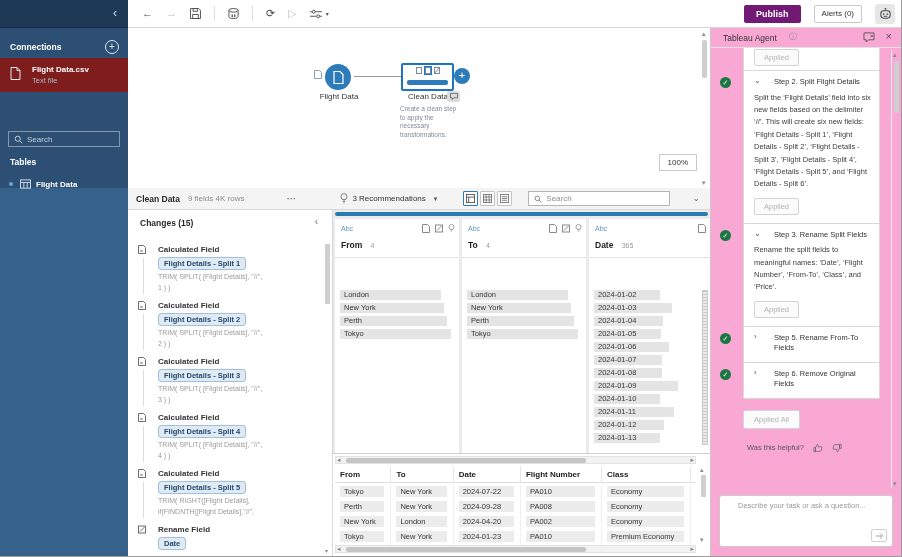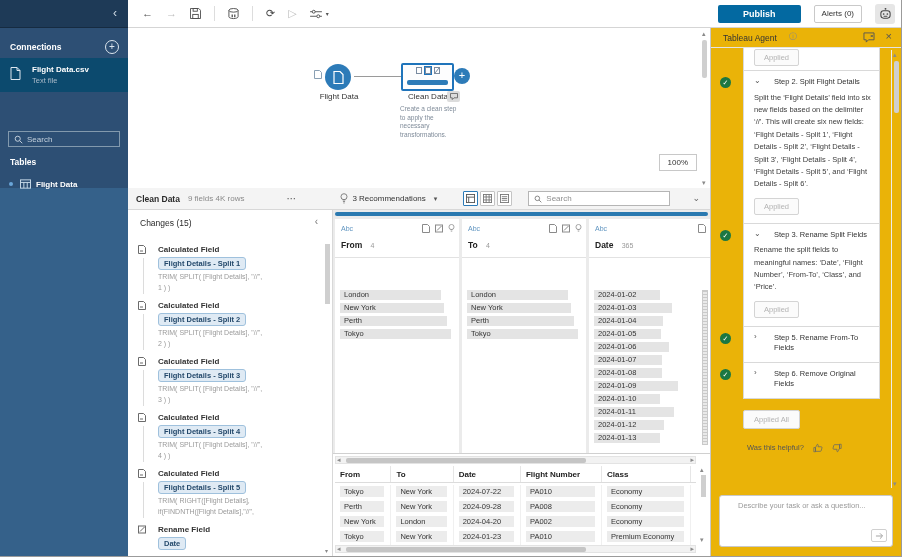--- a/index.html
+++ b/index.html
@@ -22,42 +22,42 @@
 
   
   .sidebar { position:absolute; left:0; top:0; width:128px; height:557px; background:#2d4f74; }
   .sb-top { position:absolute; left:0; top:0; right:0; height:28px; background:#1e3a57; border-bottom:1px solid rgba(0,0,0,.25); }
   .sb-top .gi-chevL { position:absolute; right:11px; top:7px; color:#cfdae4; font-size:12px; }
   .sb-lower { position:absolute; left:0; top:188px; right:0; bottom:0; background:#35618a; }
   .sb-conn-head { position:absolute; left:0; top:38px; right:0; height:20px; }
   .sb-conn-head .lbl { position:absolute; left:10px; top:4px; color:#fff; font-weight:bold; font-size:8.5px; }
   .sb-plus { position:absolute; right:9px; top:2px; width:14px; height:14px; border:1px solid #dce6ee; border-radius:50%;
              color:#dce6ee; text-align:center; line-height:12px; font-size:10px; }
-  .sb-conn-item { position:absolute; left:0; top:58px; right:0; height:34px; background:#0c4a6e; }
+  .sb-conn-item { position:absolute; left:0; top:58px; right:0; height:34px; background:#7f1d1d; }
   .sb-conn-item .fileicon { position:absolute; left:10px; top:9px; color:#dfe8f0; }
   .sb-conn-item .nm { position:absolute; left:32px; top:7px; color:#fff; font-weight:bold; font-size:8px; }
   .sb-conn-item .tp { position:absolute; left:32px; top:18px; color:#a9bac9; font-size:7.5px; }
   .sb-search { position:absolute; left:8px; top:131px; right:8px; height:16px; border:1px solid #8299ad; display:flex; align-items:center; padding:0 5px; gap:4px; }
   .sb-search input { flex:1; background:transparent; border:none; outline:none; color:#c9d5df; font-size:8px; font-family:inherit; width:60px; }
   .sb-search input::placeholder { color:#c2cfdb; }
   .sb-search .mag { color:#c2cfdb; }
   .sb-tables { position:absolute; left:10px; top:157px; color:#fff; font-weight:bold; font-size:8.5px; }
   .sb-table-row { position:absolute; left:0; top:176px; right:0; height:16px; }
   .sb-table-row .dot { position:absolute; left:9px; top:6px; width:4px; height:4px; border-radius:50%; background:#6aa6d8; }
   .sb-table-row .ticon { position:absolute; left:20px; top:3px; color:#cfe0ee; }
   .sb-table-row .nm { position:absolute; left:36px; top:4px; color:#fff; font-weight:bold; font-size:8px; }
 
   
   .toolbar { position:absolute; left:128px; top:0; right:0; height:28px; background:#fff; border-bottom:1px solid #d5d5d5;
              display:flex; align-items:center; padding:0 6px 0 14px; gap:13px; }
   .tb-ic { color:#4d4d4d; font-size:11px; }
   .tb-ic.dis { color:#bcbcbc; }
   .tb-sep { width:1px; height:15px; background:#ddd; }
   .tb-flex { flex:1; }
-  .btn-publish { height:18px; padding:0 25px; background:#0369a1; color:#fff; border:none; border-radius:2px;
+  .btn-publish { height:18px; padding:0 12px; background:#701a75; color:#fff; border:none; border-radius:2px;
                  font-size:9px; font-weight:bold; font-family:inherit;text-align:right; }
   .btn-alerts { height:18px; padding:0 7px; background:#fff; color:#333; border:1px solid #c9c9c9; border-radius:2px;
                 font-size:8px; font-family:inherit; }
   .btn-agent { width:20px; height:20px; background:#e6e6e6; border:none; border-radius:3px; display:flex; align-items:center; justify-content:center; color:#444; }
   .caret-mini { font-size:6px; color:#555; margin-left:-9px; }
 
   
   .flow { position:absolute; left:128px; top:28px; width:582px; height:160px; background:#fff; }
   .node-badge { position:absolute; left:186px; top:42px; color:#8aa0b4; }
   .node-circle { position:absolute; left:197px; top:36px; width:26px; height:26px; border-radius:50%; background:#2d7bb8;
@@ -96,21 +96,21 @@
   .ch-views .vbtn.active { border-color:#2d7bb8; color:#555; }
   .ch-search { margin-left:16px; width:142px; height:15px; border:1px solid #b5b5b5; background:#fff; display:flex; align-items:center; padding:0 5px; gap:4px; }
   .ch-search input { flex:1; border:none; outline:none; font-size:8px; font-family:inherit; color:#555; width:60px; }
   .ch-search input::placeholder { color:#8f8f8f; }
   .ch-search .mag { color:#777; }
   .ch-chev { margin-left:auto; margin-right:10px; color:#666; font-size:9px; }
 
   
   .changes { position:absolute; left:128px; top:210px; width:205px; bottom:0; background:#fff; border-right:1px solid #d8d8d8; overflow:hidden; }
   .chg-head { position:relative; height:26px; }
-  .chg-head .t { position:absolute; left:12px; top:8px; font-weight:normal; font-size:8.5px; color:#2b2b2b; }
+  .chg-head .t { position:absolute; left:12px; top:8px; font-weight:bold; font-size:8.5px; color:#2b2b2b; }
   .chg-head .gi-chevL { position:absolute; right:14px; top:7px; color:#777; font-size:10px; }
   .chg-list { position:absolute; left:0; top:34px; right:8px; bottom:0; }
   .chg-item { position:relative; padding:0 4px 8px 30px; min-height:49px; }
   .chg-item.short { min-height:26px; }
   .chg-item .ci { position:absolute; left:10px; top:1px; color:#6b6b6b; }
   .chg-item .guide { position:absolute; left:15px; top:14px; bottom:6px; width:1px; background:#dcdcdc; }
   .chg-item .ti { font-size:8px; font-weight:bold; color:#333; line-height:11px; }
   .chg-pill { display:inline-block; margin-top:2px; background:#dfeaf4; border:1px solid #9fc1dd; border-radius:3px;
               color:#24496b; font-size:7.5px; font-weight:bold; padding:1px 5px; line-height:9px; }
   .chg-f { margin-top:2px; color:#9a9a9a; font-size:7px; line-height:9px; }
@@ -159,21 +159,21 @@
   .g-row { display:flex; height:15px; }
   .g-cell { padding:1px 0 0 5px; border-right:1px solid #f0f0f0; overflow:hidden; }
   .g-cell span { display:block; background:#ececec; height:11px; line-height:11px; font-size:7.5px; color:#333; padding-left:4px; margin-right:6px; white-space:nowrap; overflow:hidden; }
   .gw0{width:57px;} .gw1{width:63px;} .gw2{width:68px;} .gw3{width:82px;} .gw4{width:90px;} .gw5{flex:1;border-right:none;}
   .g-vscroll { position:absolute; right:2px; top:12px; bottom:13px; width:9px; }
   .g-vscroll .gi-caretU { position:absolute; top:0; left:1px; font-size:7px; color:#8a8a8a; }
   .g-vscroll .gi-caretD { position:absolute; bottom:0; left:1px; font-size:7px; color:#8a8a8a; }
   .g-vscroll .thumb { position:absolute; top:9px; left:2px; width:5px; height:22px; background:#cfcfcf; }
 
   
-  .agent { position:absolute; left:710px; top:28px; right:0; bottom:0; background:#eab308; border-left:1px solid #c9c9c9; overflow:hidden; }
+  .agent { position:absolute; left:710px; top:28px; right:0; bottom:0; background:#f9a8d4; border-left:1px solid #c9c9c9; overflow:hidden; }
   .ag-head { position:absolute; left:0; top:0; right:0; height:20px; border-bottom:1px solid #e3e3e3; }
   .ag-title { position:absolute; left:12px; top:5px; font-size:8.5px; color:#333; }
   .ag-info { position:absolute; left:78px; top:5px; color:#888; font-size:8px; }
   .ag-clear { position:absolute; right:26px; top:4px; color:#555; }
   .ag-close { position:absolute; right:9px; top:3px; color:#555; font-size:11px; }
   .ag-content { position:absolute; left:0; top:20px; right:0; bottom:66px; overflow:hidden; }
   .ag-cards { margin-left:32px; width:137px; }
   .ag-card { position:relative; border:1px solid #d9d9d9; margin-top:-1px; background:#fff; padding:6px 7px 8px 10px; }
   .ag-card.partial { height:24px; overflow:hidden; border-top:none; }
   .ag-card.partial .btn-applied { margin-top:-4px; }

